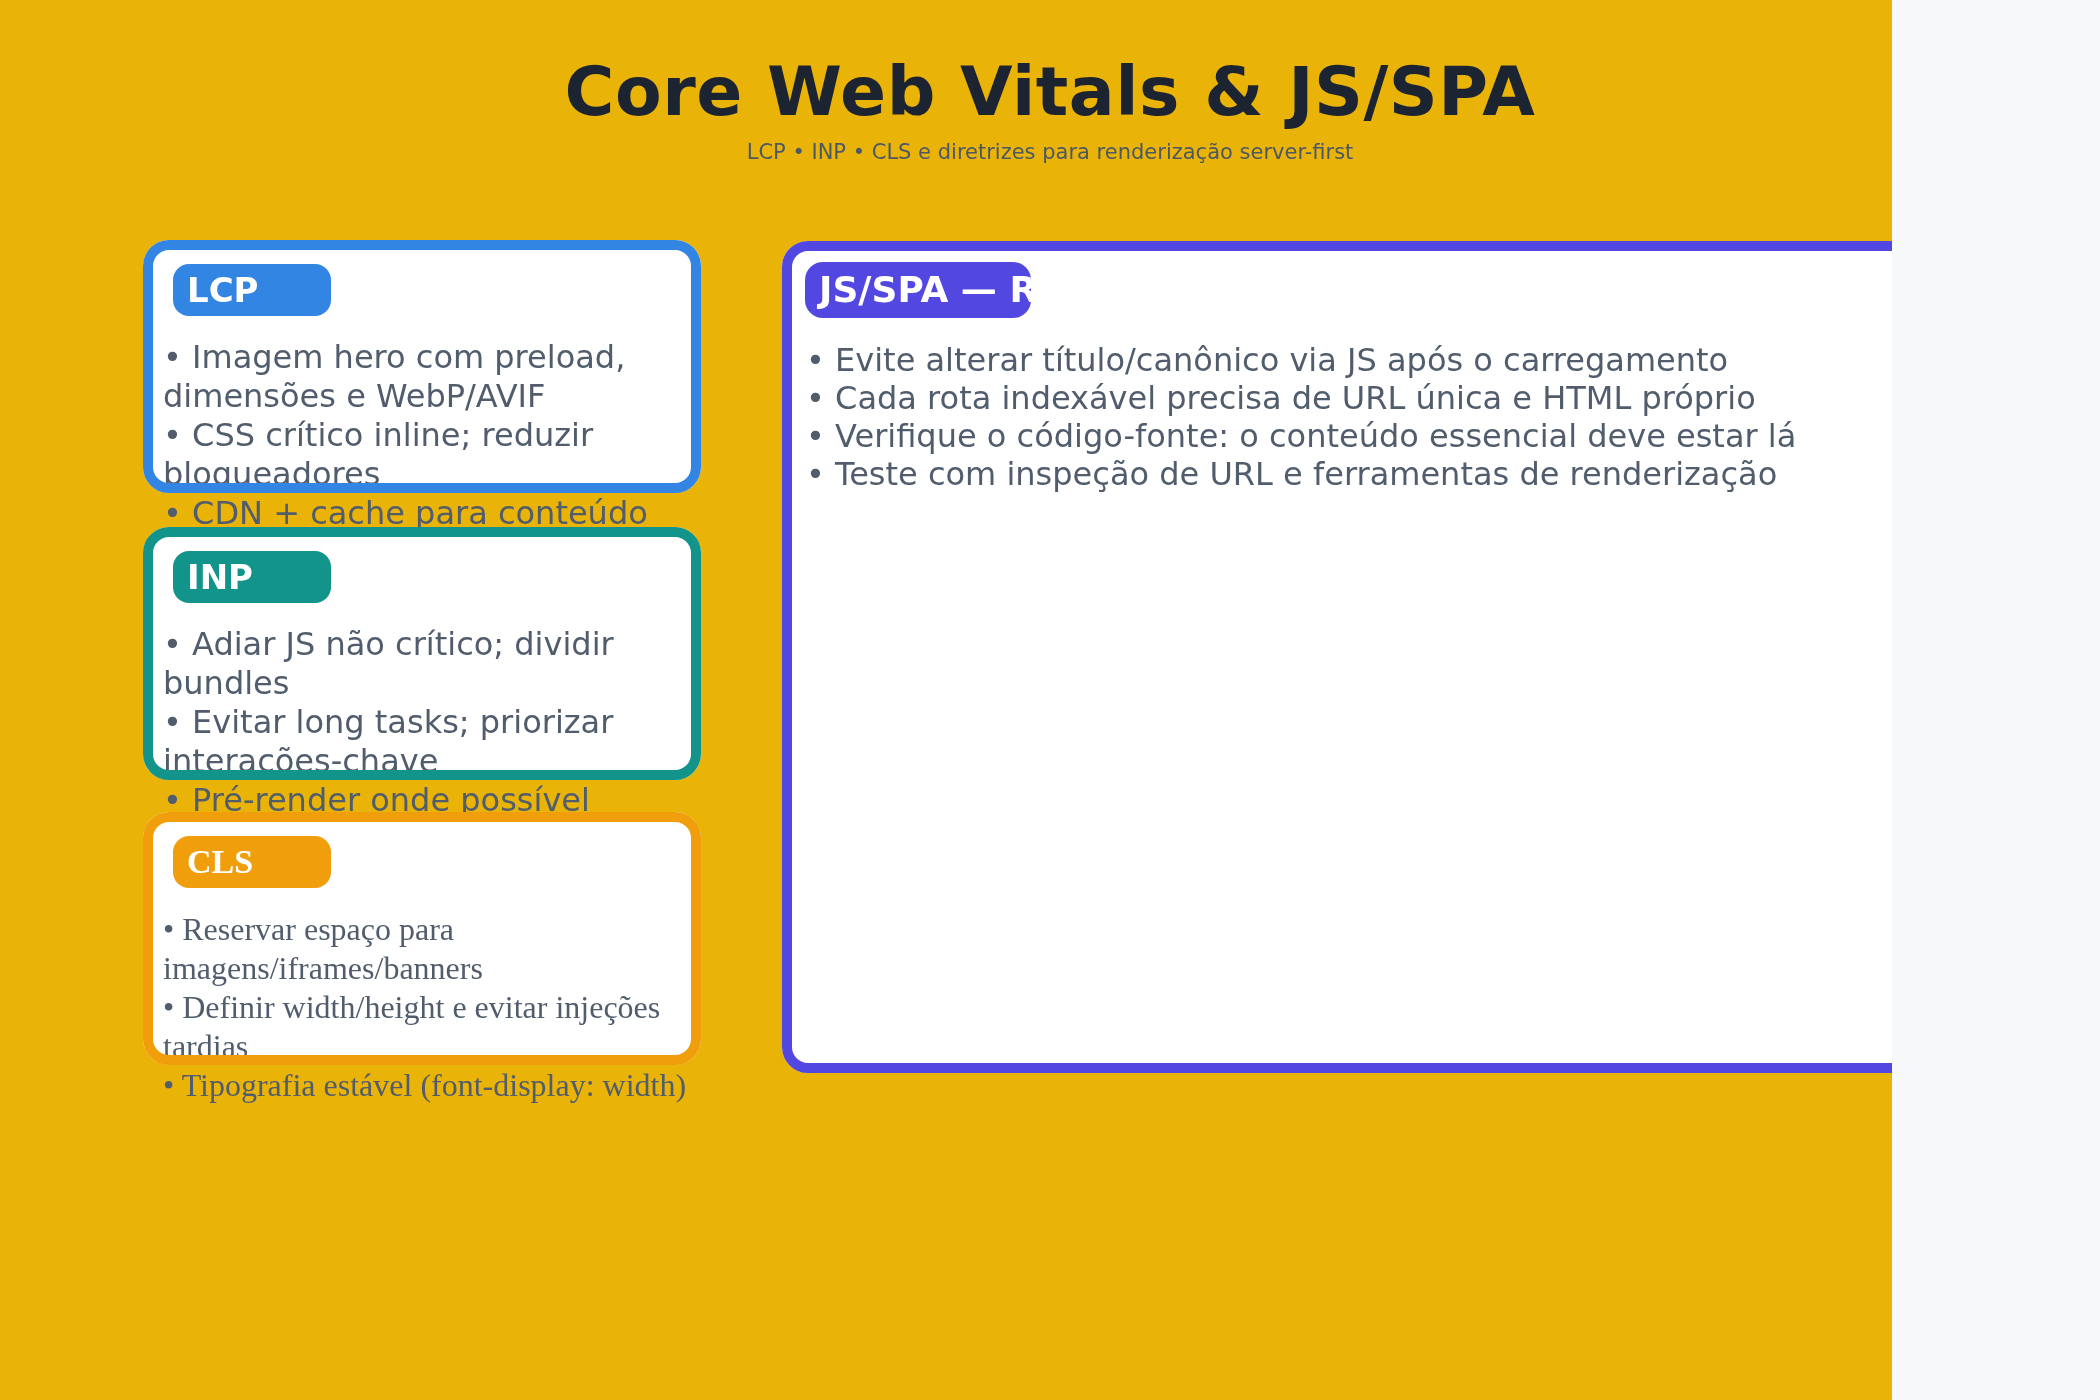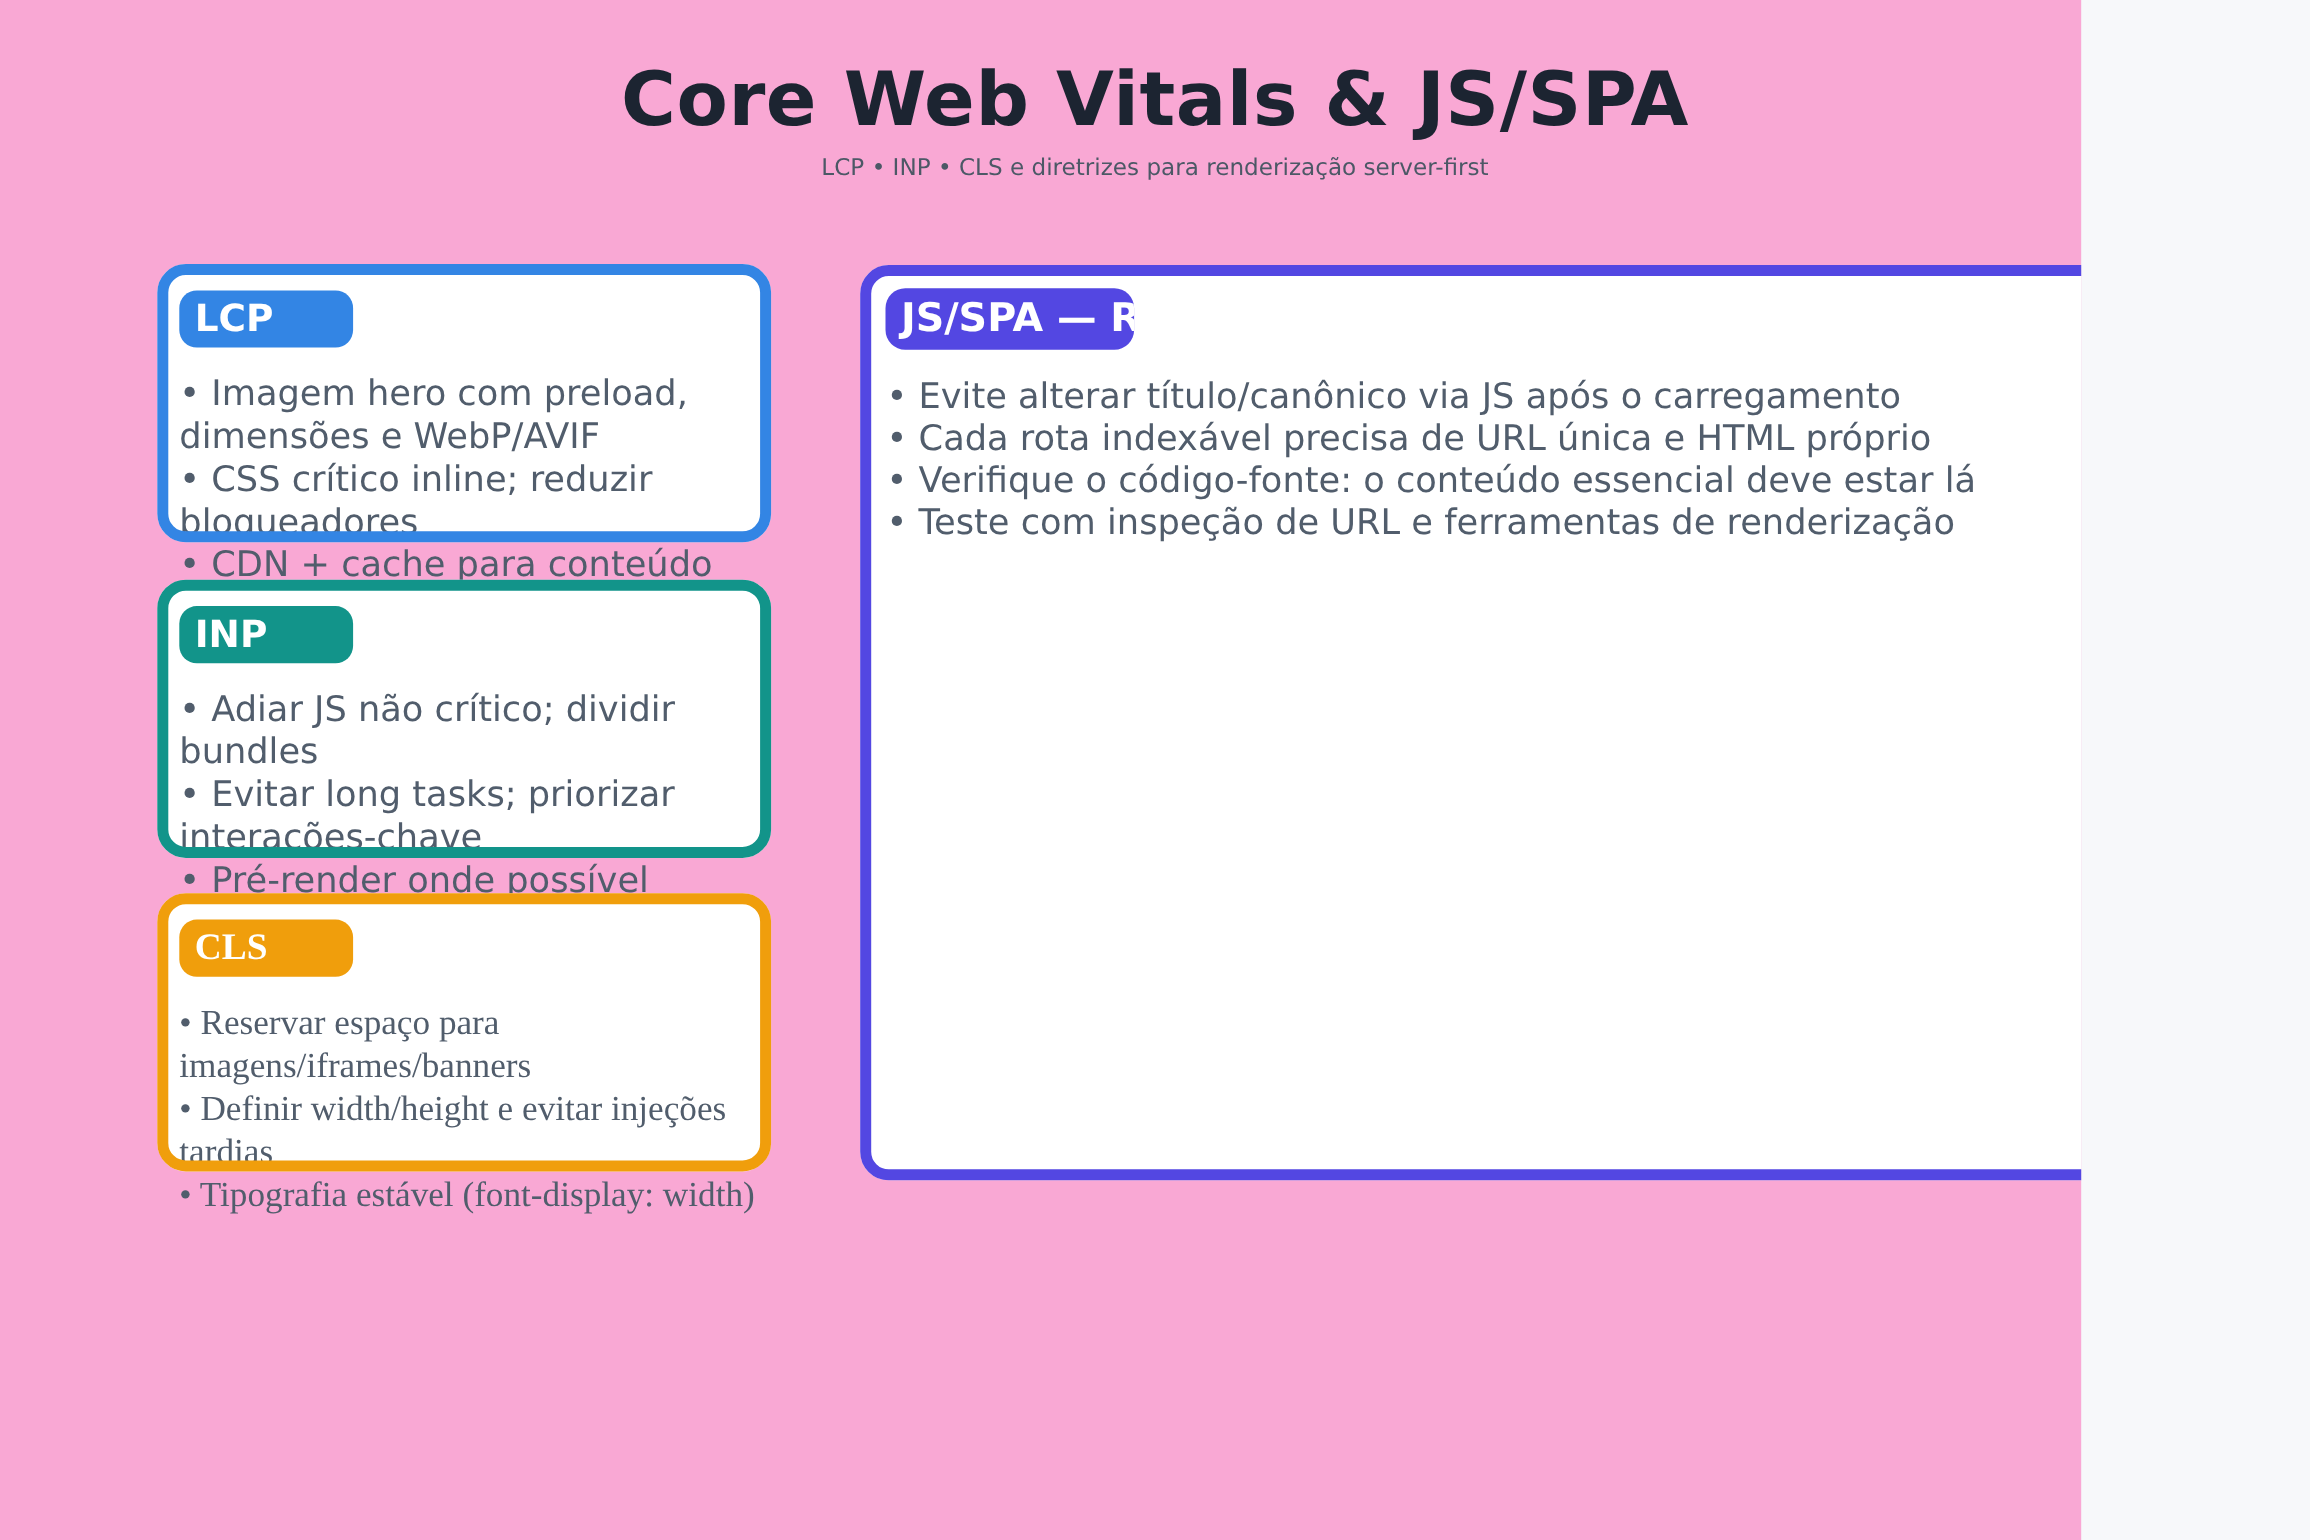--- a/index.html
+++ b/index.html
@@ -5,21 +5,21 @@
   html, body {
     margin: 0;
     padding: 0;
     background: #f7f8fa;
     font-family: "DejaVu Sans", sans-serif;
   }
   .page {
     position: relative;
     width: 1892px;
     height: 1400px;
-    background: #f9a8d4;
+    background: #eab308;
     overflow: hidden;
   }
   .header {
     position: absolute;
     top: 0;
     left: 0;
     width: 2100px;
     text-align: center;
   }
   .title {
@@ -67,21 +67,21 @@
   .card-small { left: 143px; width: 558px; height: 253px; padding: 24px 12px 0 20px; }
   .card-lcp { top: 240px; }
   .card-inp { top: 527px; }
   .card-cls { top: 812px; font-family: Liberation Serif, serif; }
   .card-small .badge {
     width: 158px;
     height: 52px;
     font-size: 34px;
     line-height: 52px;
     padding-left: 14px;
-    margin-left: 0;
+    margin-left: 10px;
   }
   .card-small .bullets { margin-top: 22px; }
   .card-small .bullet {
     font-size: 32px;
     line-height: 39px;
     color: #515d6c;
     width: 526px;
   }
   .card-js {
     left: 782px;

